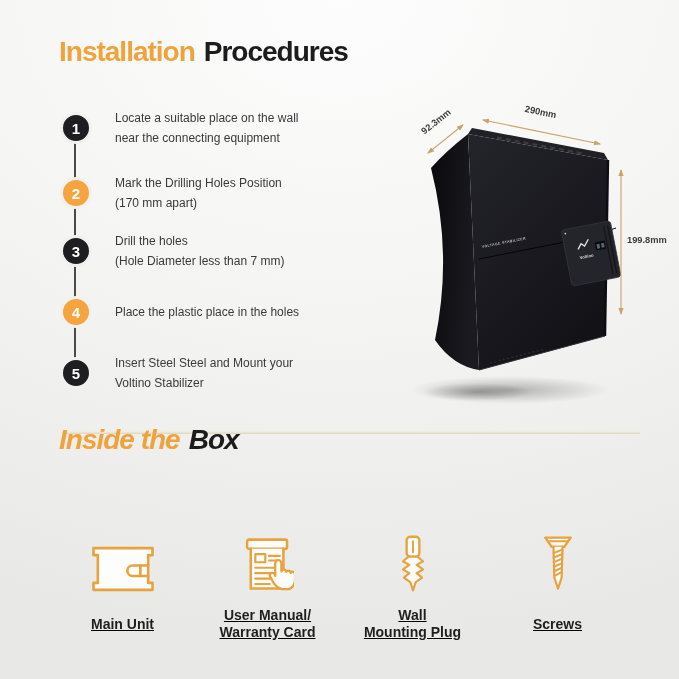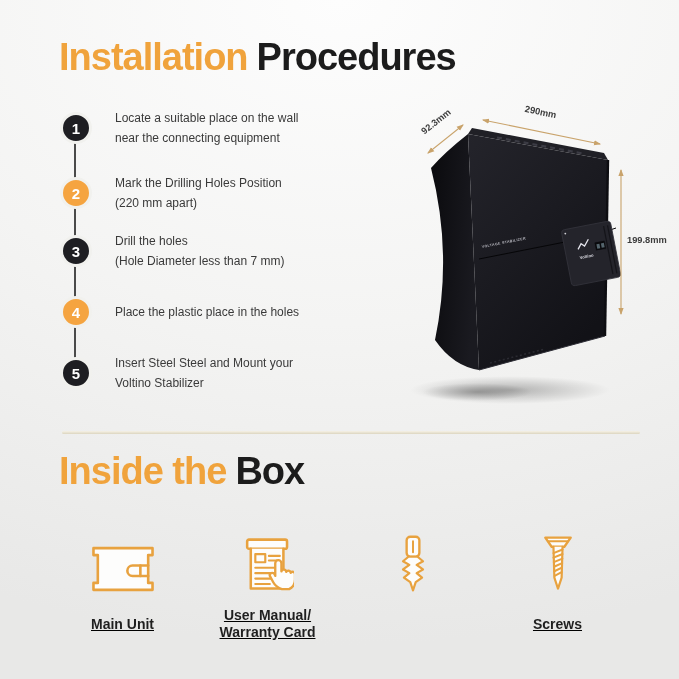--- a/index.html
+++ b/index.html
@@ -2,23 +2,23 @@
 <html style="--accent-orange: #F0A33C; --heading-text: #1C1C1C; --step-circle-black: #1E1E22; --step-circle-orange: #F5A440; --step-text: #3A3A3A; --dimension-line: #C9A36B; --dimension-text: #3D3D3D; --divider: #DCD5C0; --icon-orange: #E8A23F; --label-text: #1F1F1F;"><head>
 <meta charset="utf-8">
 <style>
   html,body{margin:0;padding:0;background:#d8d8d8;}
   .canvas{
     position:relative;width:679px;height:679px;overflow:hidden;
     background:radial-gradient(130% 95% at 50% 0%, #fdfdfd 0%, #f4f4f3 50%, #e8e8e7 100%);
     font-family:"Liberation Sans", sans-serif;
   }
   
-  .main-title{position:absolute;left:59px;font-size:38px;font-weight:bold;letter-spacing:-1px;white-space:nowrap;}
+  .main-title{position:absolute;left:59px;font-size:28px;font-weight:bold;letter-spacing:-1px;white-space:nowrap;}
   .title-install{top:36px;}
-  .title-box{top:450px;}
+  .title-box{top:424px;font-style:italic;}
   .t-accent{color:var(--accent-orange,#F0A33C);margin-right:9px;}
   .t-rest{color:var(--heading-text,#1C1C1C);}
   
   .step-rail{position:absolute;left:74px;top:128px;width:2px;height:246px;background:#4a4a4a;}
   .step{position:absolute;left:60px;display:flex;align-items:center;gap:23px;}
   .step-num{
     width:26px;height:26px;border-radius:50%;border:3px solid #f1f1ee;
     display:flex;align-items:center;justify-content:center;
     color:#fff;font-weight:bold;font-size:15px;flex:0 0 auto;
   }
@@ -62,21 +62,21 @@
     <div class="step-text">
       <div>Locate a suitable place on the wall</div>
       <div>near the connecting equipment</div>
     </div>
   </div>
 
   <div class="step s2">
     <div class="step-num orange">2</div>
     <div class="step-text">
       <div>Mark the Drilling Holes Position</div>
-      <div>(220 mm apart)</div>
+      <div>(170 mm apart)</div>
     </div>
   </div>
 
   <div class="step s3">
     <div class="step-num dark">3</div>
     <div class="step-text">
       <div>Drill the holes</div>
       <div>(Hole Diameter less than 7 mm)</div>
     </div>
   </div>
@@ -205,20 +205,24 @@
     </div>
 
     <div class="box-item">
       <div class="box-icon">
         <svg width="30" height="60" viewBox="0 0 32 66">
           <rect class="icon-stroke" stroke-width="2.6" x="9" y="3" width="14" height="22" rx="4"></rect>
           <line class="icon-stroke-nf" stroke-width="2.2" x1="16" y1="8" x2="16" y2="20"></line>
           <path class="icon-stroke" stroke-width="2.4" d="M11,25 L21,25 L27,30 L20,34 L27,39 L20,43 L26,48 L19,53 L16,62 L13,53 L6,48 L12,43 L5,39 L12,34 L5,30 Z"></path>
         </svg>
       </div>
+      <div class="box-label">
+        <div>Wall</div>
+        <div>Mounting Plug</div>
+      </div>
     </div>
 
     <div class="box-item">
       <div class="box-icon">
         <svg width="32" height="60" viewBox="0 0 34 66">
           <path class="icon-stroke" stroke-width="2.6" d="M3,4 H31 L24,14 H10 Z"></path>
           <line class="icon-stroke-nf" stroke-width="2.2" x1="6" y1="8" x2="28" y2="8"></line>
           <path class="icon-stroke" stroke-width="2.4" d="M12,14 L13,48 L17,60 L21,48 L22,14"></path>
           <g class="icon-stroke-nf" stroke-width="2.2">
             <line x1="12" y1="21" x2="22" y2="17"></line>

